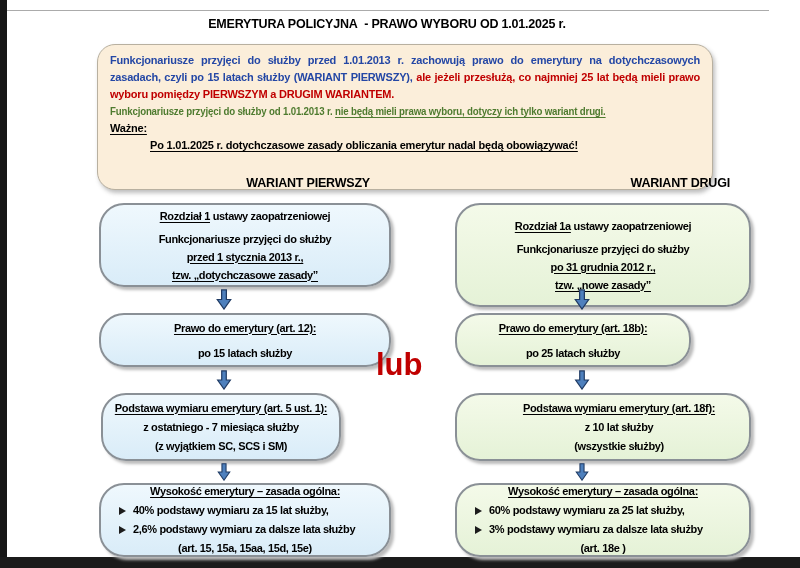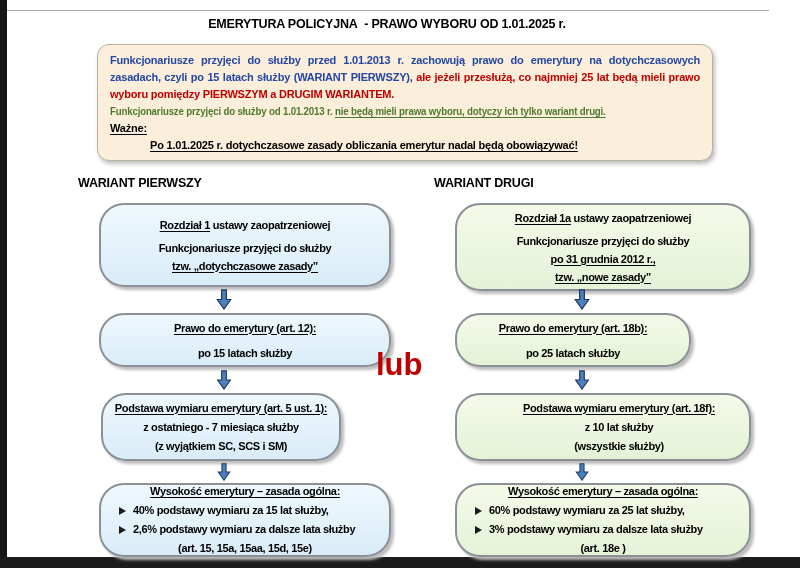--- a/index.html
+++ b/index.html
@@ -4,34 +4,34 @@
 <style>
   html,body{margin:0;padding:0;background:#ffffff;}
   .page{position:relative;width:800px;height:568px;background:#ffffff;overflow:hidden;
         font-family:"Liberation Sans","DejaVu Sans",sans-serif;color:#000;}
   .edge-left{position:absolute;left:0;top:0;width:7px;height:568px;background:#161616;}
   .edge-bottom{position:absolute;left:0;top:557px;width:800px;height:11px;background:#1b1b1b;}
   .top-line{position:absolute;left:7px;top:10px;width:762px;height:1px;background:#ababab;}
   .doc-title{position:absolute;left:7px;top:17px;width:760px;text-align:center;
              font-weight:bold;font-size:12.5px;letter-spacing:-0.2px;}
   
-  .intro{position:absolute;left:97px;top:44px;width:616px;height:117px;box-sizing:border-box;
-         padding:7px 12px 6px;background:#FBEEDA;border:1px solid #b8b0a0;border-radius:12px;
+  .intro{position:absolute;left:97px;top:44px;width:616px;height:146px;box-sizing:border-box;
+         padding:7px 12px 6px;background:#FBEEDA;border:1px solid #b8b0a0;border-radius:18px;
          box-shadow:2px 3px 4px rgba(110,110,110,.45);
          font-size:11px;font-weight:bold;line-height:17px;letter-spacing:-0.2px;}
   .intro p{margin:0;}
   .p1{text-align:justify;}
   .txt-blue{color:#2447A5;}
   .txt-red{color:#C00000;}
   .txt-green{color:#4E7B2F;}
   .u{text-decoration:underline;text-underline-offset:2px;}
   .squeeze{display:inline-block;transform:scaleX(0.88);transform-origin:0 50%;white-space:nowrap;}
   .imp-text{margin-left:40px !important;}
   
-  .col-header{position:absolute;top:176px;text-align:left;font-weight:bold;font-size:12.5px;
+  .col-header{position:absolute;top:176px;text-align:right;font-weight:bold;font-size:12.5px;
               letter-spacing:-0.2px;}
   
   .fbox{position:absolute;box-sizing:border-box;border:2px solid #8a9096;border-radius:25px;
         box-shadow:3px 3px 3px #bcbcbc;padding:4px 8px;display:flex;flex-direction:column;
         justify-content:center;text-align:center;font-weight:bold;font-size:11px;
         letter-spacing:-0.35px;margin-left:21px;}
   .fbox.blue{background:linear-gradient(180deg,#eff8fd 0%,#d9ecf8 100%);}
   .fbox.green{background:linear-gradient(180deg,#f4fae9 0%,#e5f2d7 100%);}
   .bl{line-height:18px;}
   .lh19{line-height:19px;}
@@ -61,20 +61,21 @@
     <p><span class="u">Ważne:</span></p>
     <p class="imp-text"><span class="u">Po 1.01.2025 r. dotychczasowe zasady obliczania emerytur nadal będą obowiązywać!</span></p>
   </div>
 
   <div class="col-header" style="left:78px;width:292px;">WARIANT PIERWSZY</div>
   <div class="col-header" style="left:434px;width:296px;">WARIANT DRUGI</div>
 
   <div class="fbox blue" style="left:78px;top:203px;width:292px;height:84px;">
     <div class="bl mb5"><span class="u">Rozdział 1</span><span> ustawy zaopatrzeniowej</span></div>
     <div class="bl">Funkcjonariusze przyjęci do służby</div>
+    <div class="bl u">przed 1 stycznia 2013 r.,</div>
     <div class="bl u">tzw. „dotychczasowe zasady”</div>
   </div>
 
   <div class="fbox blue" style="left:78px;top:313px;width:292px;height:54px;">
     <div class="bl u">Prawo do emerytury (art. 12):</div>
     <div class="bl mt7">po 15 latach służby</div>
   </div>
 
   <div class="fbox blue" style="left:80px;top:393px;width:240px;height:68px;">
     <div class="lh19 u">Podstawa wymiaru emerytury (art. 5 ust. 1):</div>
@@ -88,21 +89,21 @@
         <span class="bmark"></span>
         <span>40% podstawy wymiaru za 15 lat służby,</span>
       </div>
     <div class="brow">
         <span class="bmark"></span>
         <span>2,6% podstawy wymiaru za dalsze lata służby</span>
       </div>
     <div class="lh19">(art. 15, 15a, 15aa, 15d, 15e)</div>
   </div>
 
-  <div class="fbox green" style="left:434px;top:203px;width:296px;height:88px;">
+  <div class="fbox green" style="left:434px;top:203px;width:296px;height:104px;">
     <div class="bl mb5"><span class="u">Rozdział 1a</span><span> ustawy zaopatrzeniowej</span></div>
     <div class="bl">Funkcjonariusze przyjęci do służby</div>
     <div class="bl u">po 31 grudnia 2012 r.,</div>
     <div class="bl u">tzw. „nowe zasady”</div>
   </div>
 
   <div class="fbox green" style="left:434px;top:313px;width:236px;height:54px;">
     <div class="bl u">Prawo do emerytury (art. 18b):</div>
     <div class="bl mt7">po 25 latach służby</div>
   </div>

